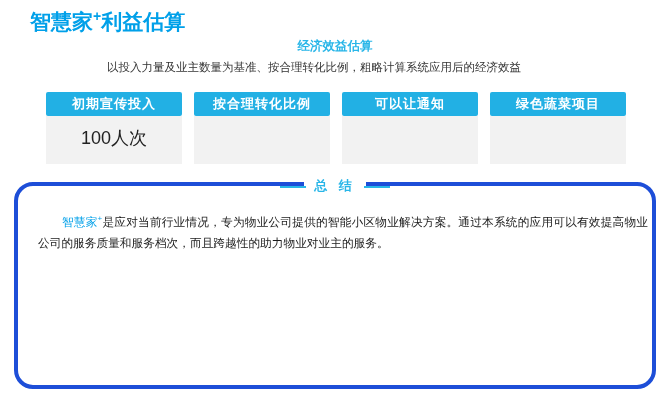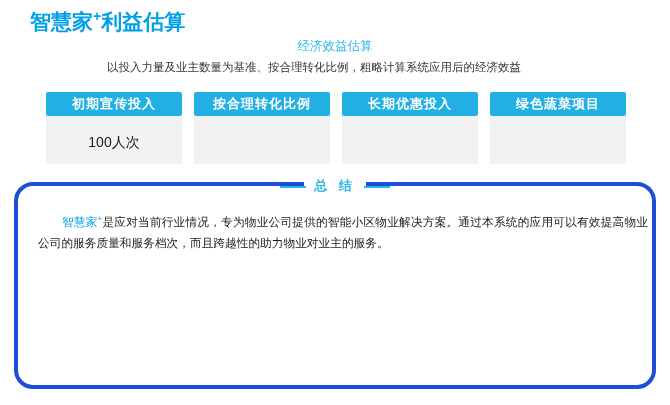--- a/index.html
+++ b/index.html
@@ -46,21 +46,21 @@
 
   
   .subhead {
     position: absolute;
     left: 0;
     top: 38px;
     width: 670px;
     text-align: center;
     font-size: 12.5px;
     color: #29b6e8;
-    font-weight: normal;
+    font-weight: bold;
   }
   .subdesc {
     position: absolute;
     left: 0;
     top: 60px;
     width: 628px;
     text-align: center;
     font-size: 11.5px;
     color: #333333;
   }
@@ -85,23 +85,23 @@
     font-size: 13px;
     font-weight: bold;
     background: #22b0e4;
     border-radius: 2px;
     letter-spacing: 1px;
   }
   .metric-body {
     height: 48px;
     background: #f2f2f2;
     text-align: center;
-    font-size: 14px;
+    font-size: 18px;
     color: #222222;
-    padding-top: 18px;
+    padding-top: 10px;
     box-sizing: border-box;
   }
 
   
   .summary {
     position: absolute;
     left: 14px;
     top: 182px;
     width: 642px;
     height: 207px;
@@ -174,21 +174,21 @@
   <div class="metrics">
     <div class="metric">
       <div class="metric-head">初期宣传投入</div>
       <div class="metric-body">100人次</div>
     </div>
     <div class="metric">
       <div class="metric-head">按合理转化比例</div>
       <div class="metric-body"></div>
     </div>
     <div class="metric">
-      <div class="metric-head">长期优惠投入</div>
+      <div class="metric-head">可以让通知</div>
       <div class="metric-body"></div>
     </div>
     <div class="metric">
       <div class="metric-head">绿色蔬菜项目</div>
       <div class="metric-body"></div>
     </div>
   </div>
 
   <div class="summary">
     <div class="summary-title-wrap">

